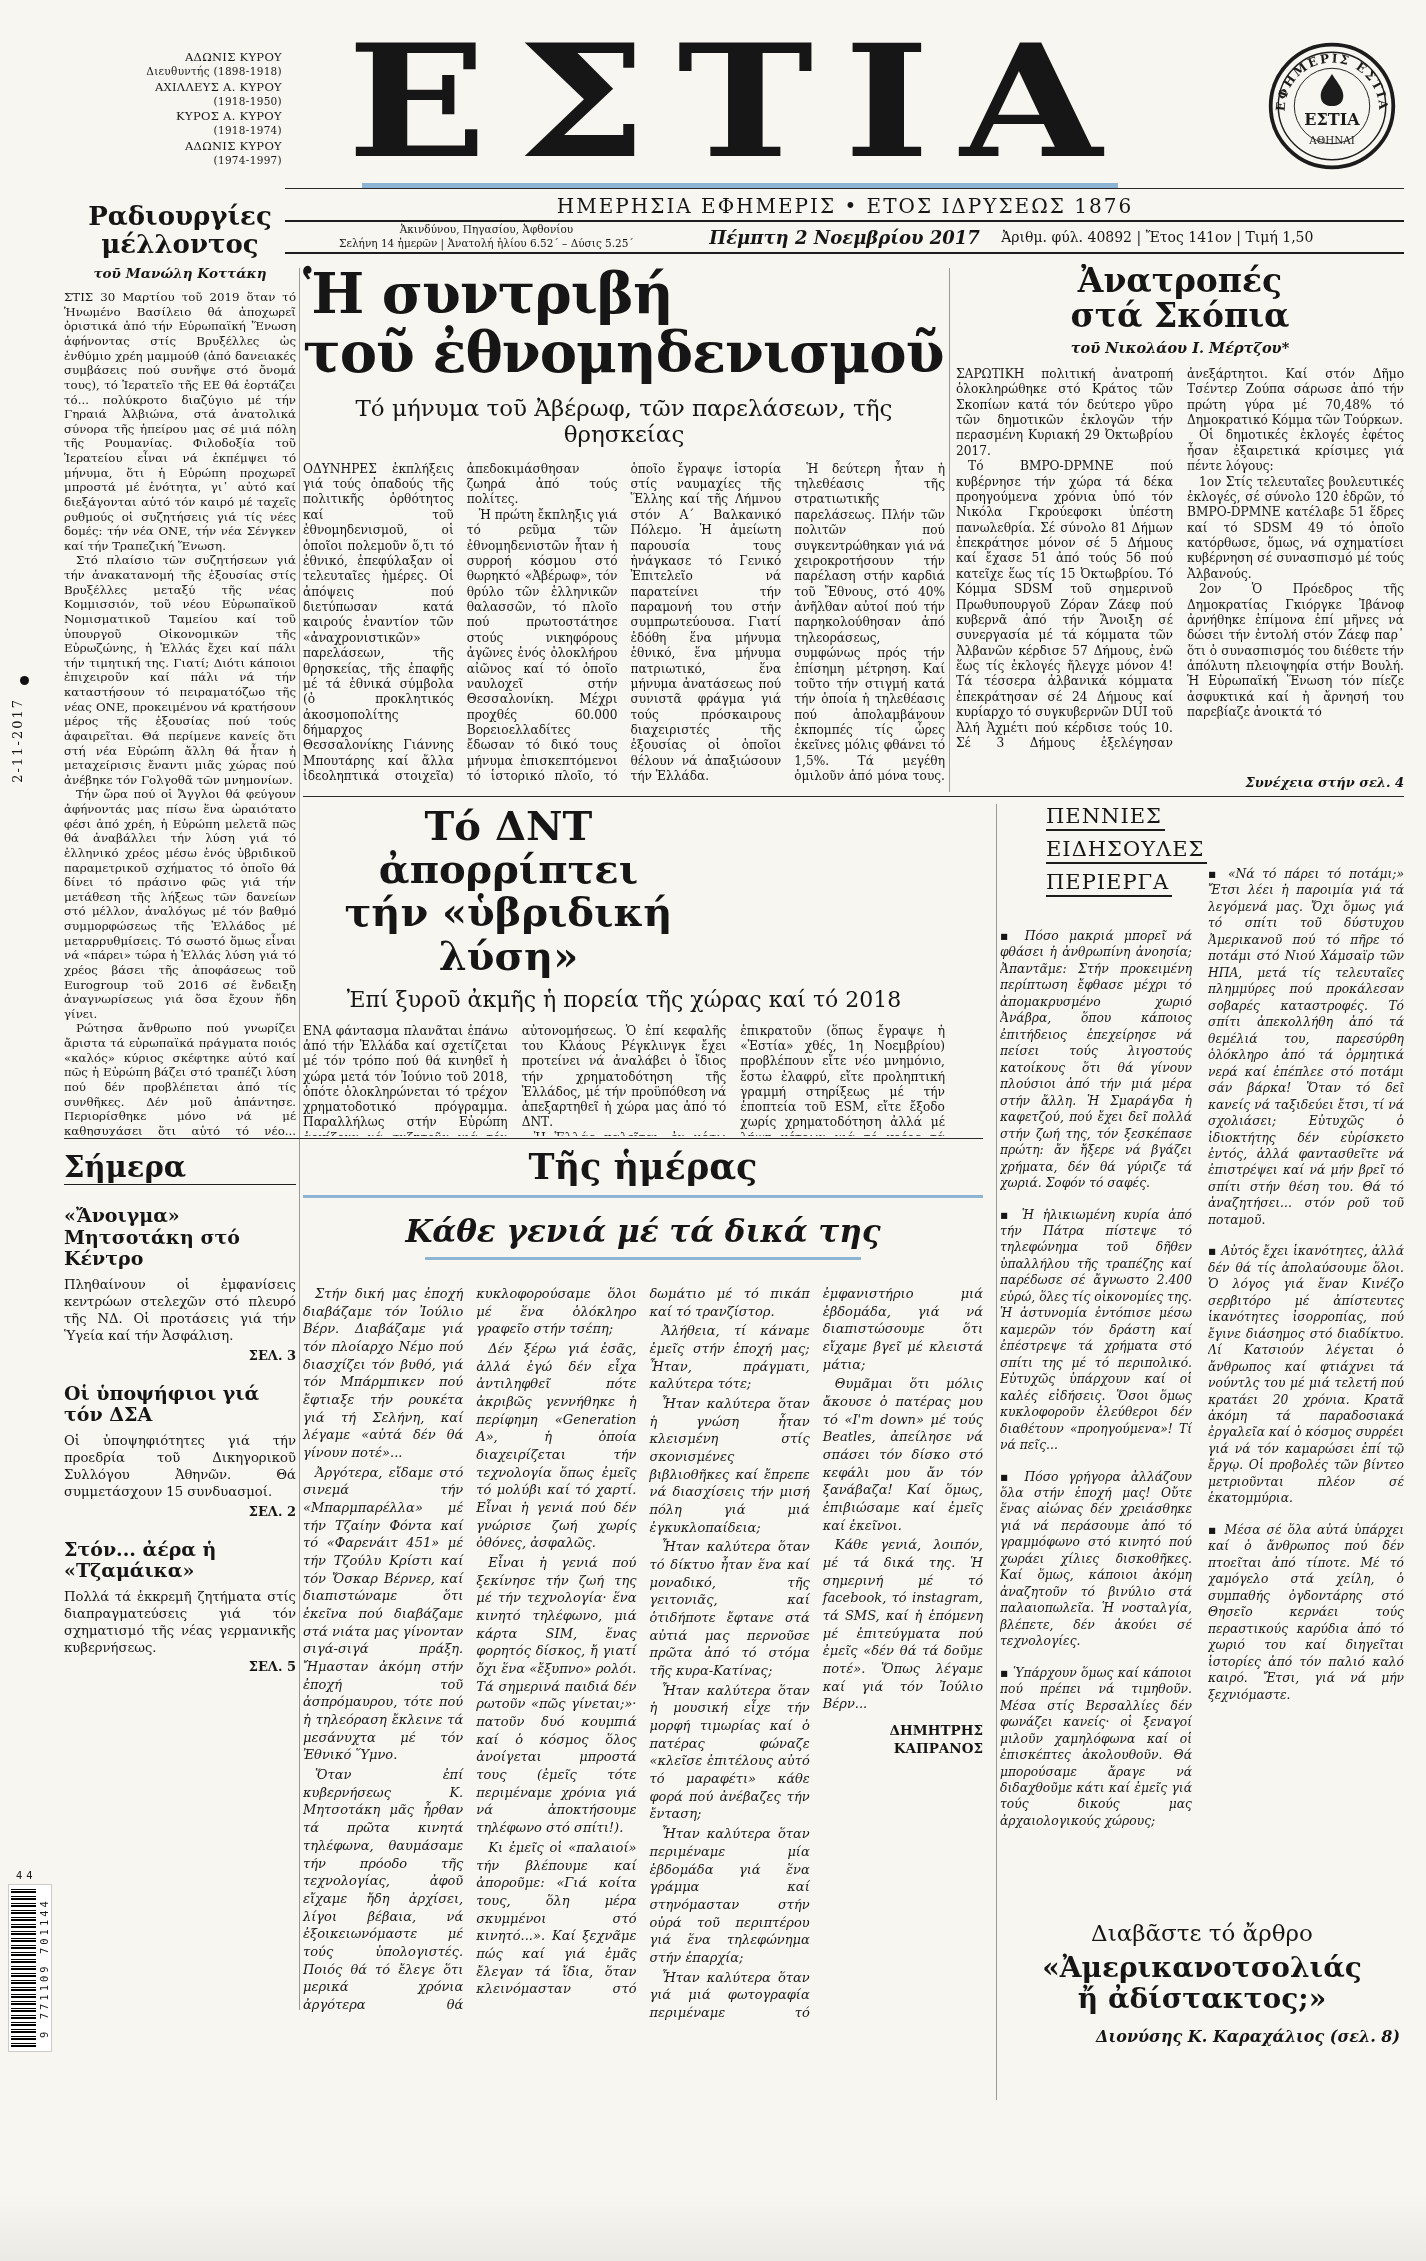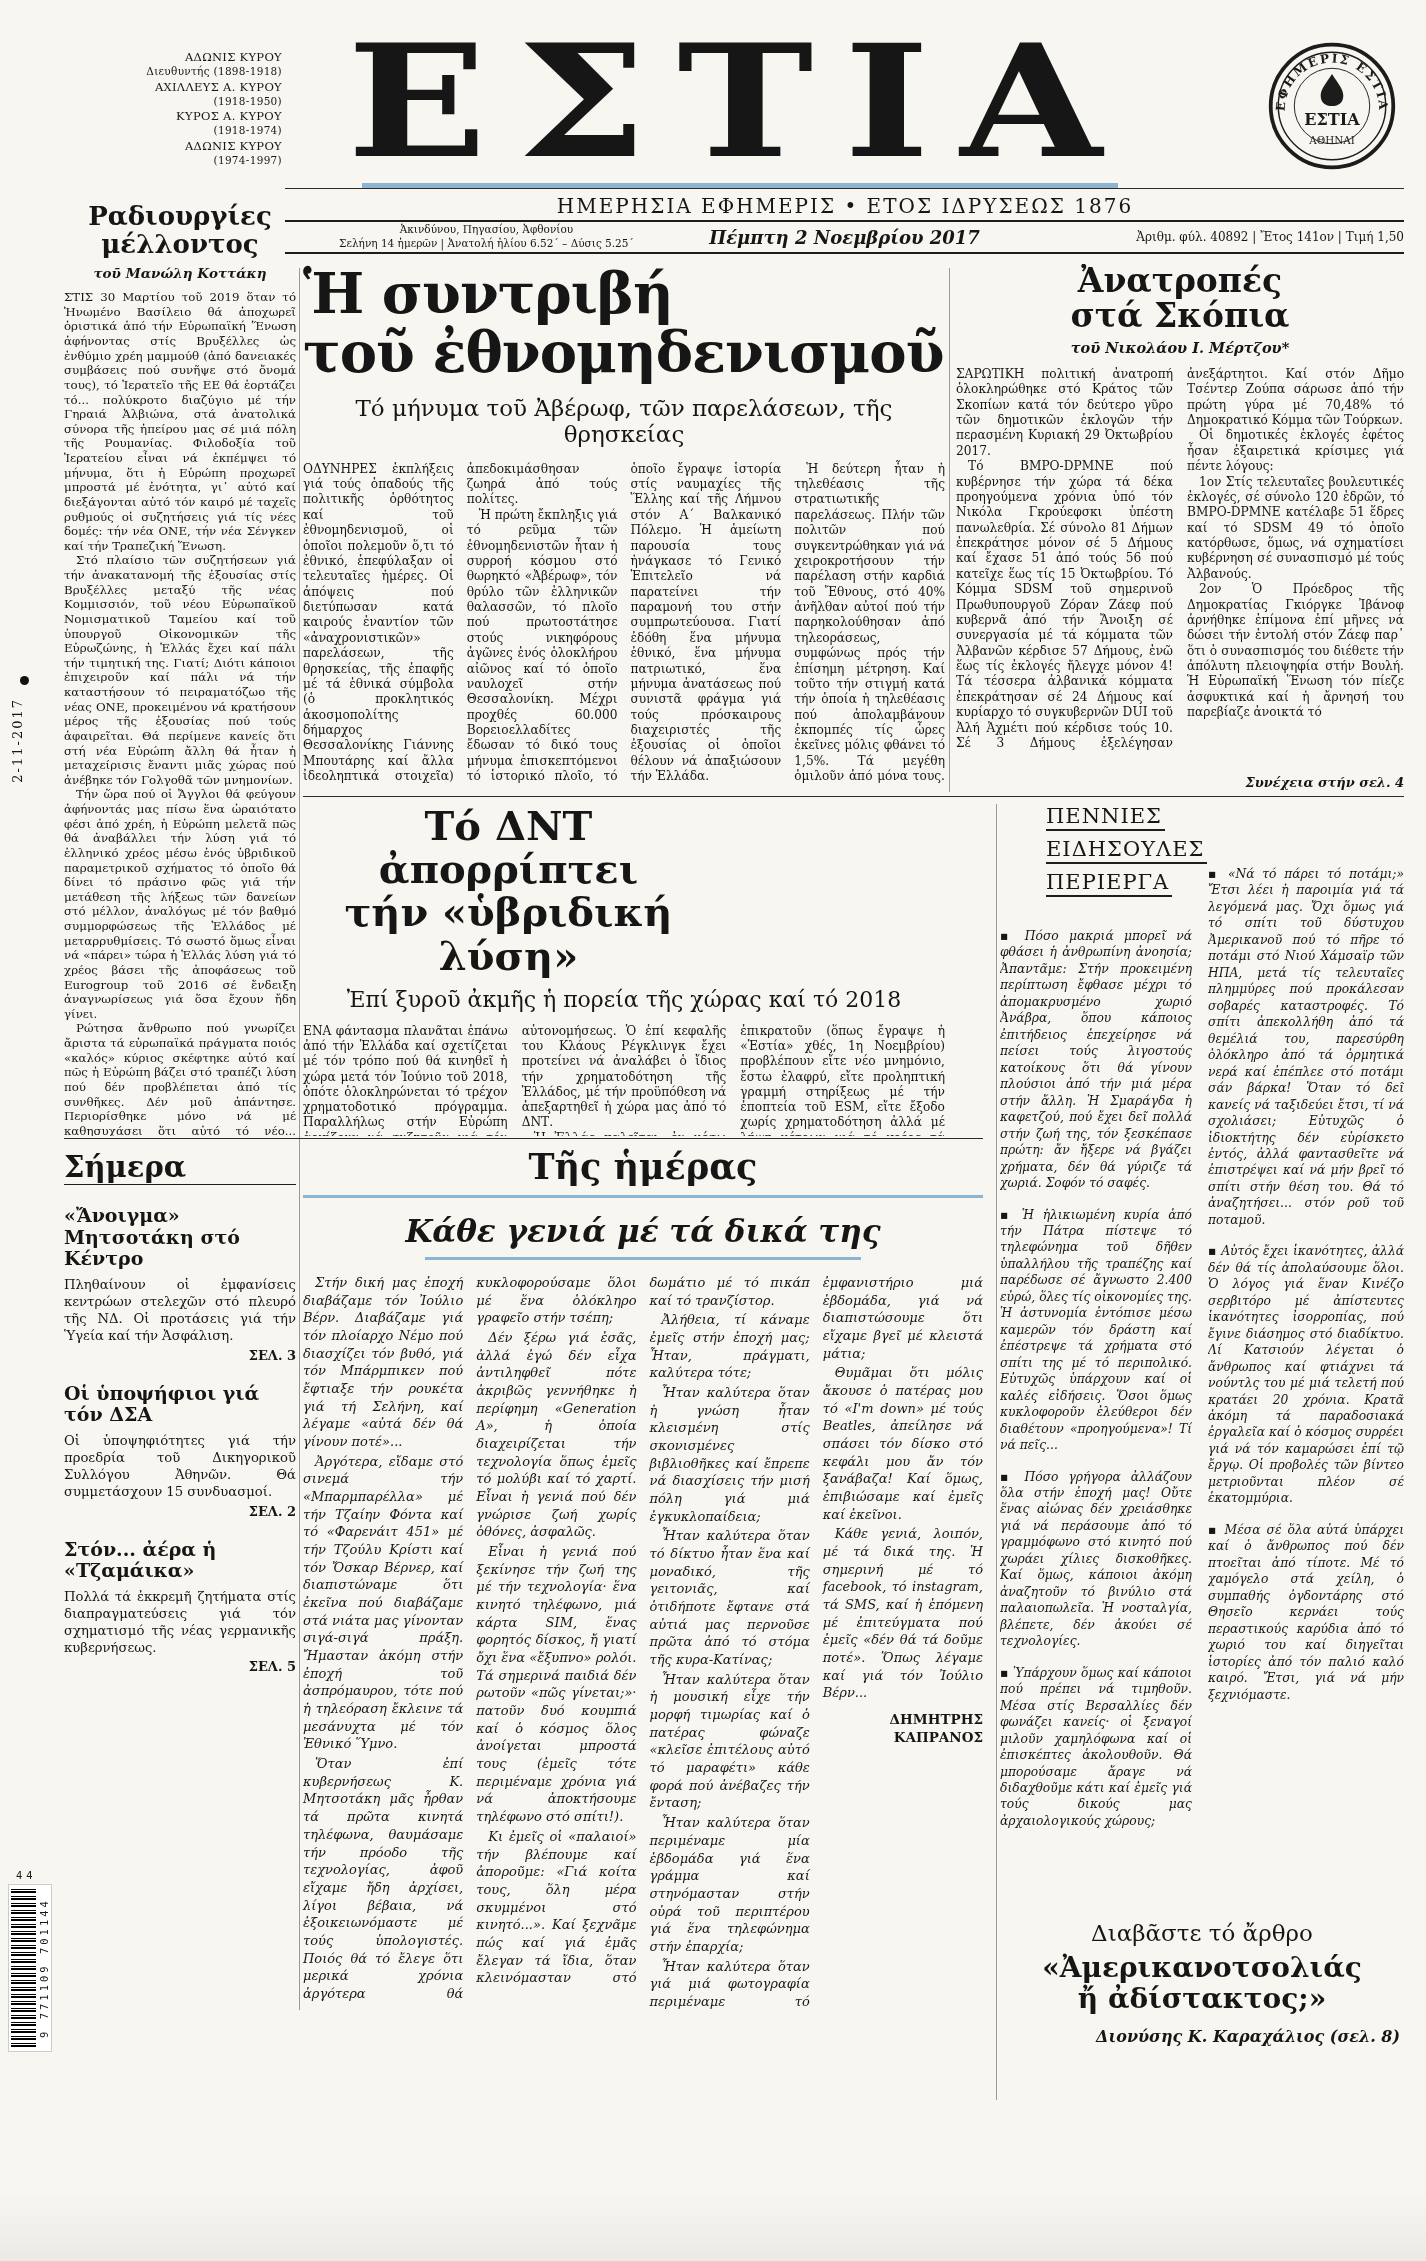--- a/index.html
+++ b/index.html
@@ -35,21 +35,21 @@
         transform:scaleX(1.18);transform-origin:center}
   .logo-rule{width:84%;height:6px;background:#8eb4d4;margin:4px auto 0}
   .seal{position:absolute;right:8px;top:12px;width:132px;height:132px}
   .tagline{position:absolute;left:300px;top:194px;width:1090px;text-align:center;font-size:20px;letter-spacing:2px}
 
   
   .dateline{position:absolute;left:285px;top:220px;width:1119px;height:34px;border-top:2px solid #1d1d1d;
             border-bottom:2px solid #1d1d1d;display:flex;align-items:center}
   .dl-left{width:36%;font-size:10.5px;line-height:1.3;text-align:center}
   .dl-center{width:28%;font-size:18px;font-weight:bold;font-style:italic;text-align:center}
-  .dl-right{width:36%;font-size:12px;text-align:right}
+  .dl-right{width:36%;font-size:14px;text-align:left}
 
   
   .opinion{position:absolute;left:64px;top:202px;width:232px;height:934px;overflow:hidden}
   .opinion-title{font-size:26px;font-weight:bold;text-align:center;line-height:1.08}
   .opinion-byline{font-size:13.5px;font-weight:bold;font-style:italic;text-align:center;margin:7px 0 9px}
   .opinion-body p{font-size:11.8px;line-height:1.24;text-align:justify;text-indent:12px;hyphens:auto}
   .opinion-body p:first-of-type{text-indent:0}
 
   
   .lead{position:absolute;left:303px;top:264px;width:642px;height:526px;overflow:hidden}
@@ -102,21 +102,21 @@
   .si-head{font-size:19px;font-weight:bold;line-height:1.14}
   .si-text{font-size:13.2px;line-height:1.3;margin-top:6px;text-align:justify}
   .si-page{font-size:13px;font-weight:bold;text-align:right;margin-top:3px}
 
   
   .tisimeras{position:absolute;left:303px;top:1146px;width:680px}
   .ti-title{font-size:35px;text-align:center;padding-bottom:8px}
   .ti-rule{height:3px;background:#8eb4d4;width:100%}
   .ti-head{font-size:31px;font-weight:bold;font-style:italic;text-align:center;margin-top:15px}
   .ti-headrule{height:3px;background:#8eb4d4;width:64%;margin:8px auto 0}
-  .ti-body{margin-top:14px;height:740px;column-count:4;column-gap:13px;column-fill:auto;
+  .ti-body{margin-top:25px;height:740px;column-count:4;column-gap:13px;column-fill:auto;
            font-style:italic;font-size:13px;line-height:1.36;text-align:justify;hyphens:auto}
   .ti-paras{display:contents}
   .ti-body p{text-indent:12px;margin-bottom:2px}
   .ti-sig{font-weight:bold;font-style:normal;font-size:13.5px;text-align:right;margin-top:8px;break-inside:avoid}
 
   .fold{position:absolute;left:0;bottom:0;width:100%;height:70px;
         background:linear-gradient(to bottom,rgba(0,0,0,0),rgba(0,0,0,0.05))}
 </style>
 </head>
 <body>

